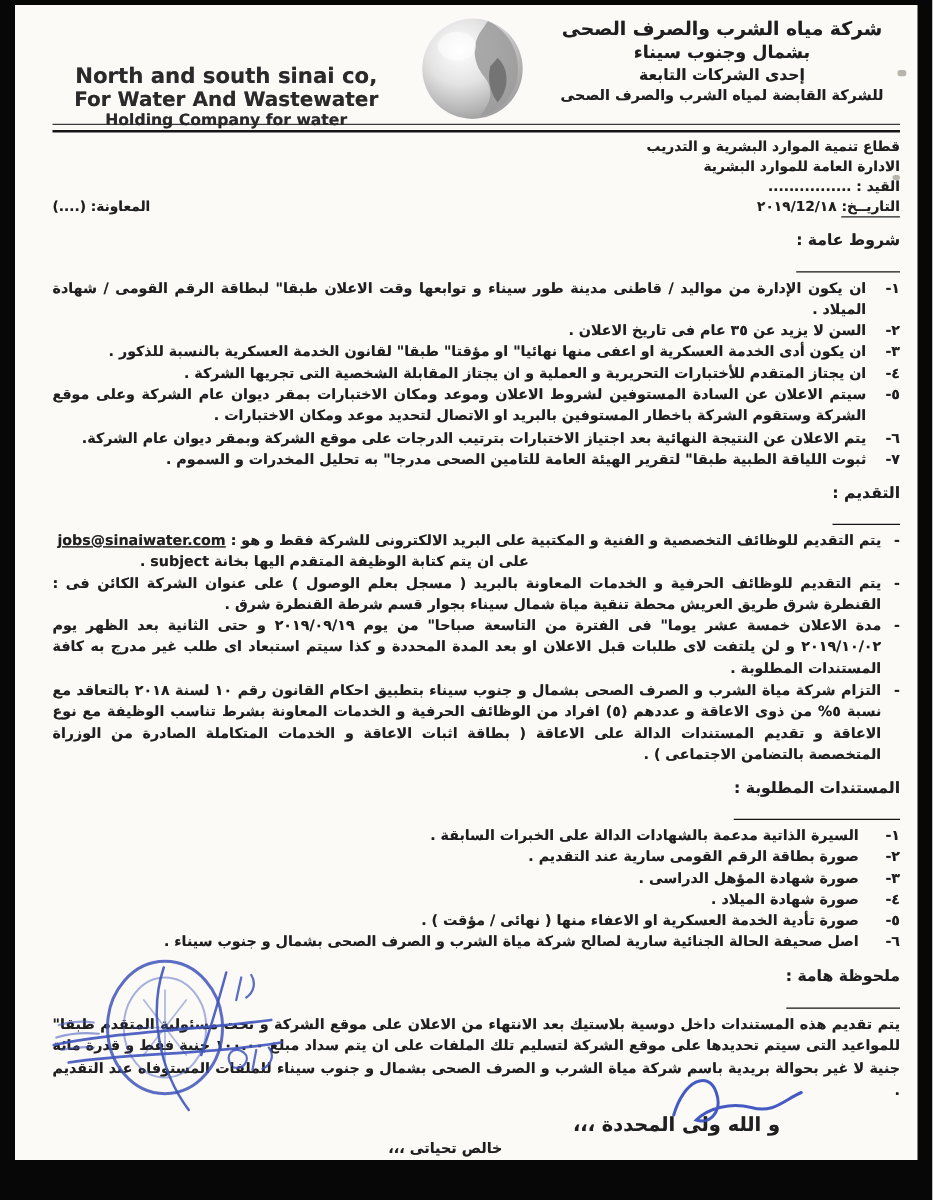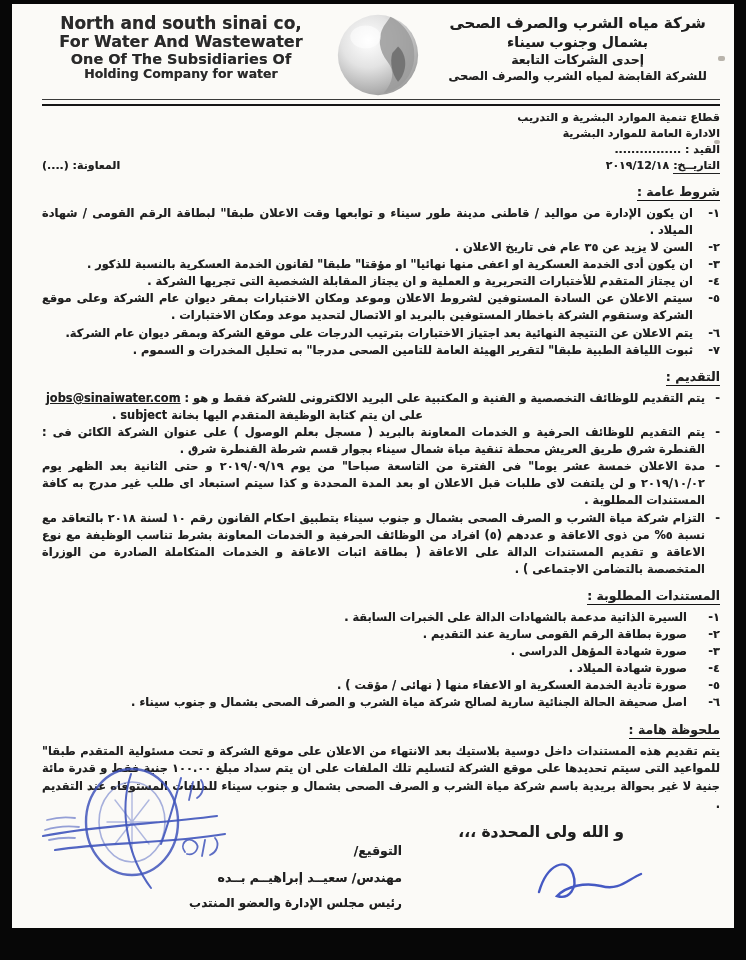--- a/index.html
+++ b/index.html
@@ -7,42 +7,42 @@
   .scan{position:relative;width:746px;height:960px;background:#070707;overflow:hidden;}
   .page{
     position:absolute;left:12px;top:4px;width:722px;height:924px;
     background:#fbfaf7;color:#1f1f1f;overflow:hidden;
     padding:6px 14px 0 30px;box-sizing:border-box;
   }
   .page *{text-shadow:0 0 .4px rgba(20,20,20,.5);}
 
   
   .header{display:flex;align-items:flex-start;height:88px;}
-  .header-en{width:41%;text-align:center;color:#2a2a2a;line-height:1.12;padding-top:4px;}
+  .header-en{width:41%;text-align:center;color:#2a2a2a;line-height:1.12;padding-top:4px;margin-top:38px;}
   .hen1{font-size:17px;font-weight:800;}
   .hen2{font-size:16px;font-weight:800;}
   .hen3{font-size:14.5px;font-weight:800;}
   .hen4,.hen5{font-size:12.5px;font-weight:700;}
   .logo-wrap{width:17%;display:flex;justify-content:center;padding-top:2px;}
   .header-ar{width:42%;text-align:center;direction:rtl;line-height:1.35;padding-top:3px;}
   .har1{font-size:15px;font-weight:700;}
   .har2{font-size:14px;font-weight:700;}
   .har3{font-size:12.5px;font-weight:700;}
   .har4{font-size:11.5px;font-weight:700;}
   .header-rule{height:4px;border-top:1.5px solid #3a3a3a;border-bottom:2.5px solid #161616;margin-top:1px;}
 
   
   .meta{direction:rtl;font-size:11px;font-weight:700;margin-top:4px;line-height:1.45;}
   .meta-row{display:flex;justify-content:space-between;align-items:baseline;}
   .u{border-bottom:1.2px solid #222;padding-bottom:1px;}
   .attach{font-weight:700;}
 
   
   section{direction:rtl;margin-top:7px;}
-  .sec-title{display:inline-block;font-size:12.5px;font-weight:800;border-bottom:1.7px solid #151515;padding-bottom:1px;margin:0 0 4px 0;}
+  .sec-title{display:inline-block;font-size:12.5px;font-weight:800;border-bottom:1.7px solid #151515;padding-bottom:18px;margin:0 0 4px 0;}
   .num-item{display:flex;gap:7px;font-size:11.4px;font-weight:600;line-height:1.5;}
   .num{min-width:20px;white-space:nowrap;}
   .txt{flex:1;text-align:justify;}
   .dash-item .num{min-width:8px;}
   .email{font-weight:800;text-decoration:underline;direction:ltr;unicode-bidi:embed;}
   .latin{font-weight:700;}
   .b1-line2{padding-left:70px;text-align:left;direction:rtl;}
   .b1-line2-inner{display:inline-block;direction:rtl;}
   .doc-item .num{min-width:26px;}
 
@@ -65,21 +65,20 @@
 </head>
 <body>
 
 <div class="scan">
   <div class="page">
 
     <div class="header">
       <div class="header-en">
         <div class="hen1">North and south sinai co,</div>
         <div class="hen2">For Water And Wastewater</div>
-        <div class="hen3">One Of The Subsidiaries Of</div>
         <div class="hen4">Holding Company for water</div>
       </div>
       <div class="logo-wrap">
         <svg width="86" height="86" viewBox="0 0 90 90">
           <defs>
             <radialGradient id="gl" cx="38%" cy="32%" r="75%">
               <stop offset="0%" stop-color="#ffffff"></stop>
               <stop offset="45%" stop-color="#e3e3e3"></stop>
               <stop offset="80%" stop-color="#b5b5b5"></stop>
               <stop offset="100%" stop-color="#989898"></stop>
@@ -205,20 +204,21 @@
     </section>
 
     <section>
       <h2 class="sec-title">ملحوظة هامة :</h2>
       <div class="note-text">يتم تقديم هذه المستندات داخل دوسية بلاستيك بعد الانتهاء من الاعلان على موقع الشركة و تحت مسئولية المتقدم طبقا" للمواعيد التى سيتم تحديدها على موقع الشركة لتسليم تلك الملفات على ان يتم سداد مبلغ ١٠٠.٠٠ جنية فقط و قدرة مائة جنية لا غير بحوالة بريدية باسم شركة مياة الشرب و الصرف الصحى بشمال و جنوب سيناء للملفات المستوفاه عند التقديم .</div>
     </section>
 
     <div class="closing">
       <div class="blessing">و الله ولى المحددة ،،،</div>
       <div class="closing-block">
+        <div class="regards">خالص تحياتى ،،،</div>
         <div class="sig-label">التوقيع/</div>
         <div class="sig-name">مهندس/ سعيــد إبراهيــم بــده</div>
         <div class="sig-title">رئيس مجلس الإدارة والعضو المنتدب</div>
       </div>
 
     </div>
 
     <svg class="stamp-svg" width="235" height="155" viewBox="0 0 235 155">
       <g stroke="#3f54bb" fill="none" stroke-linecap="round">
         <ellipse cx="97" cy="62" rx="46" ry="53" stroke-width="2.4" opacity="0.85"></ellipse>

